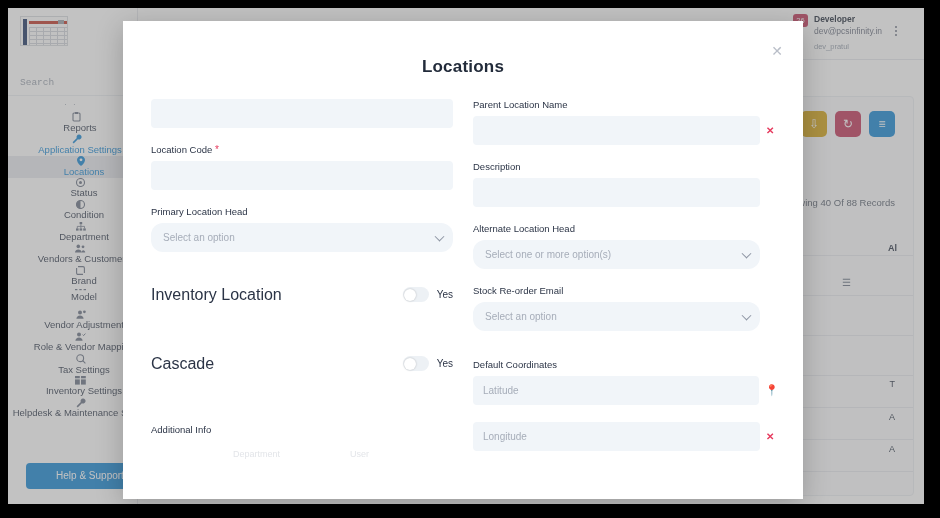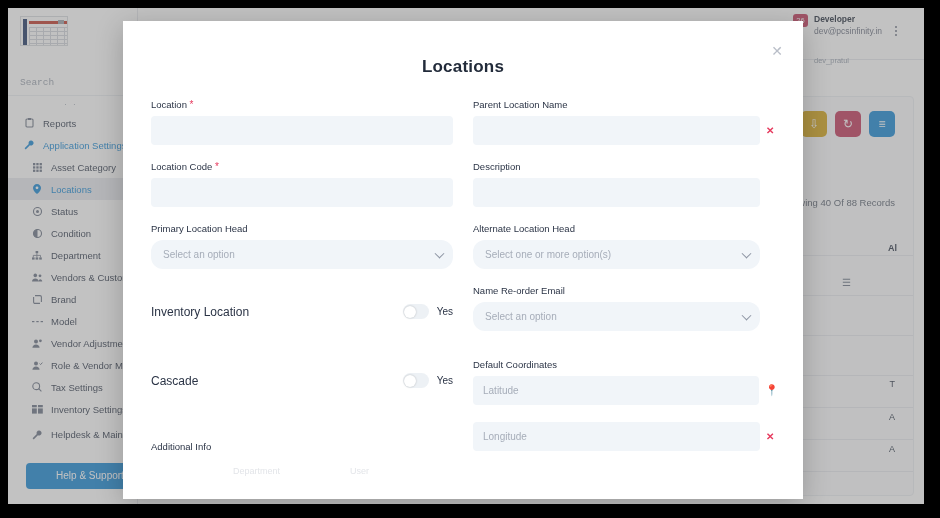--- a/index.html
+++ b/index.html
@@ -74,20 +74,21 @@
     text-align:center; color:#9aa2ae; font-size:8px; letter-spacing:6px;
   }
 
   .nav { position: absolute; left: 0; top: 104px; width: 130px; }
   .nav-item {
     display: flex; align-items: center;
     height: 22px; padding-left: 14px;
     font-size: 9.5px; color: #313b4d;
     cursor: pointer;
     white-space: nowrap;
+    flex-direction: column;
   }
   .nav-item.sub { padding-left: 22px; }
   .nav-item.active { color: #1787d4; }
   .nav-item.selected { background: #e8eaee; color: #1787d4; }
   .nav-item .ic {
     width: 14px; min-width:14px; margin-right: 7px;
     display: inline-flex; align-items: center; justify-content: center;
     color: #6b7485;
   }
   .nav-item.active .ic, .nav-item.selected .ic { color: #1787d4; }
@@ -114,21 +115,21 @@
   }
   .badge {
     position: absolute; left: 655px; top: 6px;
     width: 15px; height: 13px; border-radius: 3px;
     background: #c2385a; color: #fff;
     font-size: 7.5px; line-height: 13px; text-align: center;
   }
   .user-block { position: absolute; left: 676px; top: 6px; width: 95px; }
   .user-name { font-size: 8.5px; font-weight: bold; color: #222b3a; }
   .user-mail { font-size: 8.5px; color: #6a7080; margin-top: 2px; }
-  .user-handle { font-size: 7.5px; color: #97a0ad; margin-top: 20px; }
+  .user-handle { font-size: 7.5px; color: #97a0ad; margin-top: 6px; }
   .kebab {
     position: absolute; left: 757px; top: 18px;
     color: #6a7080; font-size: 11px; line-height: 4px; letter-spacing: 0;
     cursor: pointer;
   }
   .kebab span { display:block; width:2px; height:2px; background:#6a7080; border-radius:50%; margin-bottom:2px; }
   .create-btn {
     position: absolute; left: 715px; top: 56px;
     width: 58px; height: 19px;
     background: #1787d4; color: #fff;
@@ -241,21 +242,21 @@
     border-right: 1.4px solid #8d95a3;
     border-bottom: 1.4px solid #8d95a3;
     transform: translateY(-70%) rotate(45deg);
   }
 
   .toggle-row {
     display: flex; align-items: center;
     justify-content: space-between;
     height: 29px;
   }
-  .toggle-label { font-size: 12px; color: #2b3446; }
+  .toggle-label { font-size: 16px; color: #2b3446; }
   .toggle-right { display: flex; align-items: center; gap: 8px; }
   .switch {
     width: 26px; height: 15px; border-radius: 8px;
     background: #edf1f5; position: relative; cursor: pointer;
   }
   .switch .knob {
     position: absolute; left: 1.5px; top: 1.5px;
     width: 12px; height: 12px; border-radius: 50%;
     background: #ffffff;
     box-shadow: 0 0 2px rgba(0,0,0,0.25);
@@ -309,38 +310,20 @@
 
         <div class="nav-item active">
           <span class="ic">
             <svg width="10" height="10" viewBox="0 0 10 10">
                 <path d="M7 0.5a2.5 2.5 0 0 0-2.2 3.6L0.6 8.3l1.1 1.1L5.9 5.2A2.5 2.5 0 1 0 7 0.5z" fill="currentColor"></path>
               </svg>
           </span>
           <span class="lbl">Application Settings</span>
         </div>
 
-        <div class="nav-item sub">
-          <span class="ic">
-            <svg width="9" height="9" viewBox="0 0 9 9">
-                <g fill="currentColor">
-                  <rect x="0" y="0" width="2.3" height="2.3"></rect>
-                  <rect x="3.3" y="0" width="2.3" height="2.3"></rect>
-                  <rect x="6.6" y="0" width="2.3" height="2.3"></rect>
-                  <rect x="0" y="3.3" width="2.3" height="2.3"></rect>
-                  <rect x="3.3" y="3.3" width="2.3" height="2.3"></rect>
-                  <rect x="6.6" y="3.3" width="2.3" height="2.3"></rect>
-                  <rect x="0" y="6.6" width="2.3" height="2.3"></rect>
-                  <rect x="3.3" y="6.6" width="2.3" height="2.3"></rect>
-                  <rect x="6.6" y="6.6" width="2.3" height="2.3"></rect>
-                </g>
-              </svg>
-          </span>
-          <span class="lbl">Asset Category</span>
-        </div>
 
         <div class="nav-item sub selected">
           <span class="ic">
             <svg width="8" height="10" viewBox="0 0 8 10">
                 <path d="M4 0C1.8 0 0 1.8 0 4c0 3 4 6 4 6s4-3 4-6c0-2.2-1.8-4-4-4z" fill="currentColor"></path>
                 <circle cx="4" cy="3.8" r="1.4" fill="#fff"></circle>
               </svg>
           </span>
           <span class="lbl">Locations</span>
         </div>
@@ -521,24 +504,20 @@
   <div class="modal">
     <button class="modal-close">✕</button>
     <div class="modal-title">Locations</div>
 
     <div class="form">
       <div class="cols">
 
         <div class="col">
 
           <div class="field">
-            <label class="fl">
-              <span>Location</span>
-              <span class="req">*</span>
-            </label>
             <input class="inp" placeholder="" style="">
           </div>
 
           <div class="field">
             <label class="fl">
               <span>Location Code</span>
               <span class="req">*</span>
             </label>
             <input class="inp" placeholder="" style="">
           </div>
@@ -608,21 +587,21 @@
             <div class="field-wrap">
               <div class="sel">
                 <span>Select one or more option(s)</span>
                 <span class="chev"></span>
               </div>
               <span class="x-mark"></span>
             </div>
           </div>
 
           <div class="field">
-            <label class="fl">Name Re-order Email</label>
+            <label class="fl">Stock Re-order Email</label>
             <div class="field-wrap">
               <div class="sel">
                 <span>Select an option</span>
                 <span class="chev"></span>
               </div>
               <span class="x-mark"></span>
             </div>
           </div>
 
           <div class="spacer-xs"></div>

